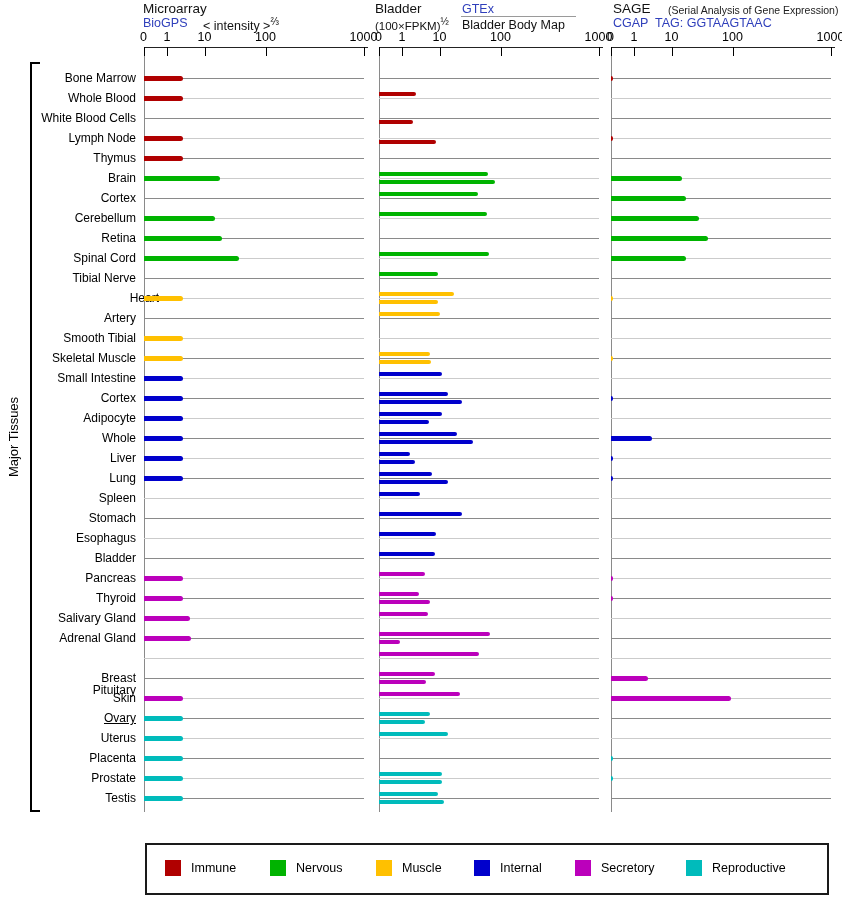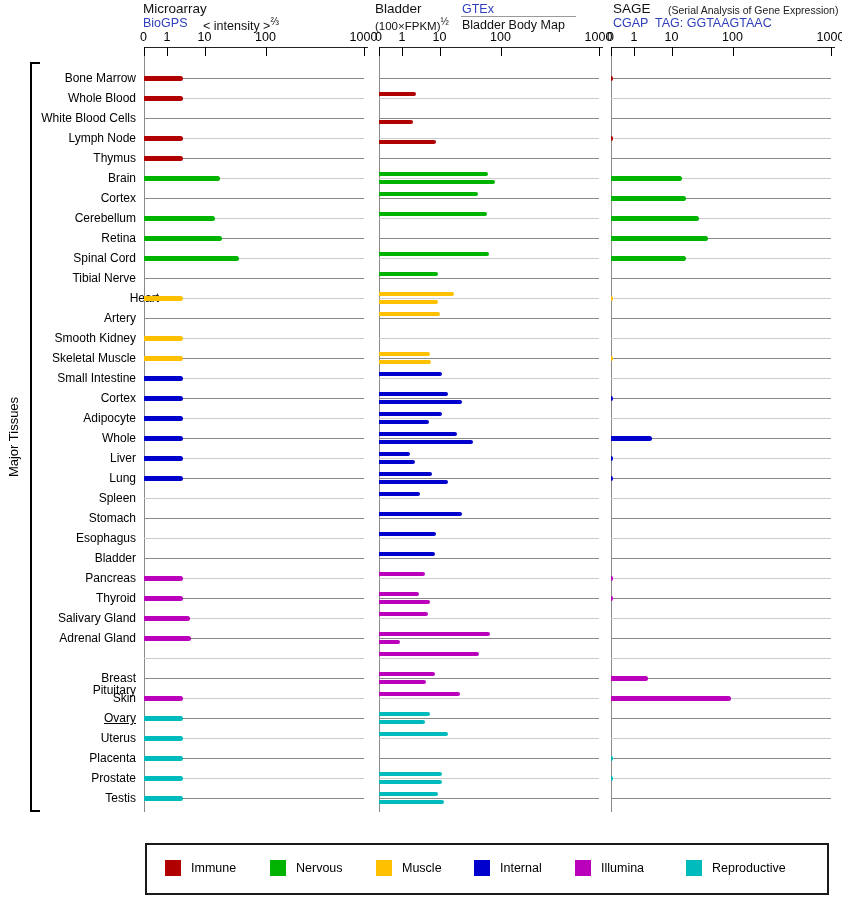--- a/index.html
+++ b/index.html
@@ -134,21 +134,21 @@
       <div class="abs gridline" style="left: 378.5px; top: 277.5px; width: 220px; background: rgb(138, 138, 138);"></div>
       <div class="abs gridline" style="left: 610.5px; top: 277.5px; width: 220px; background: rgb(138, 138, 138);"></div>
       <div class="abs tissue-label" style="top: 290px; margin-left: 23px;">Heart</div>
       <div class="abs gridline" style="left: 143.5px; top: 297.5px; width: 220px; background: rgb(203, 203, 203);"></div>
       <div class="abs gridline" style="left: 378.5px; top: 297.5px; width: 220px; background: rgb(203, 203, 203);"></div>
       <div class="abs gridline" style="left: 610.5px; top: 297.5px; width: 220px; background: rgb(203, 203, 203);"></div>
       <div class="abs tissue-label" style="top: 310px;">Artery</div>
       <div class="abs gridline" style="left: 143.5px; top: 317.5px; width: 220px; background: rgb(138, 138, 138);"></div>
       <div class="abs gridline" style="left: 378.5px; top: 317.5px; width: 220px; background: rgb(138, 138, 138);"></div>
       <div class="abs gridline" style="left: 610.5px; top: 317.5px; width: 220px; background: rgb(138, 138, 138);"></div>
-      <div class="abs tissue-label" style="top: 330px;">Smooth Kidney</div>
+      <div class="abs tissue-label" style="top: 330px;">Smooth Tibial</div>
       <div class="abs gridline" style="left: 143.5px; top: 337.5px; width: 220px; background: rgb(203, 203, 203);"></div>
       <div class="abs gridline" style="left: 378.5px; top: 337.5px; width: 220px; background: rgb(203, 203, 203);"></div>
       <div class="abs gridline" style="left: 610.5px; top: 337.5px; width: 220px; background: rgb(203, 203, 203);"></div>
       <div class="abs tissue-label" style="top: 350px;">Skeletal Muscle</div>
       <div class="abs gridline" style="left: 143.5px; top: 357.5px; width: 220px; background: rgb(138, 138, 138);"></div>
       <div class="abs gridline" style="left: 378.5px; top: 357.5px; width: 220px; background: rgb(138, 138, 138);"></div>
       <div class="abs gridline" style="left: 610.5px; top: 357.5px; width: 220px; background: rgb(138, 138, 138);"></div>
       <div class="abs tissue-label" style="top: 370px;">Small Intestine</div>
       <div class="abs gridline" style="left: 143.5px; top: 377.5px; width: 220px; background: rgb(203, 203, 203);"></div>
       <div class="abs gridline" style="left: 378.5px; top: 377.5px; width: 220px; background: rgb(203, 203, 203);"></div>
@@ -335,19 +335,19 @@
     <div id="legend-items">
         <div class="abs legend-swatch" style="left: 18px; top: 15px; background: rgb(176, 0, 0);"></div>
         <div class="abs legend-label" style="left: 44px; top: 15px;">Immune</div>
         <div class="abs legend-swatch" style="left: 123px; top: 15px; background: rgb(0, 179, 0);"></div>
         <div class="abs legend-label" style="left: 149px; top: 15px;">Nervous</div>
         <div class="abs legend-swatch" style="left: 229px; top: 15px; background: rgb(255, 192, 0);"></div>
         <div class="abs legend-label" style="left: 255px; top: 15px;">Muscle</div>
         <div class="abs legend-swatch" style="left: 327px; top: 15px; background: rgb(0, 0, 204);"></div>
         <div class="abs legend-label" style="left: 353px; top: 15px;">Internal</div>
         <div class="abs legend-swatch" style="left: 428px; top: 15px; background: rgb(187, 0, 187);"></div>
-        <div class="abs legend-label" style="left: 454px; top: 15px;">Illumina</div>
+        <div class="abs legend-label" style="left: 454px; top: 15px;">Secretory</div>
         <div class="abs legend-swatch" style="left: 539px; top: 15px; background: rgb(0, 187, 187);"></div>
         <div class="abs legend-label" style="left: 565px; top: 15px;">Reproductive</div>
       </div>
   </div>
 
 </div>
 
 </body></html>

